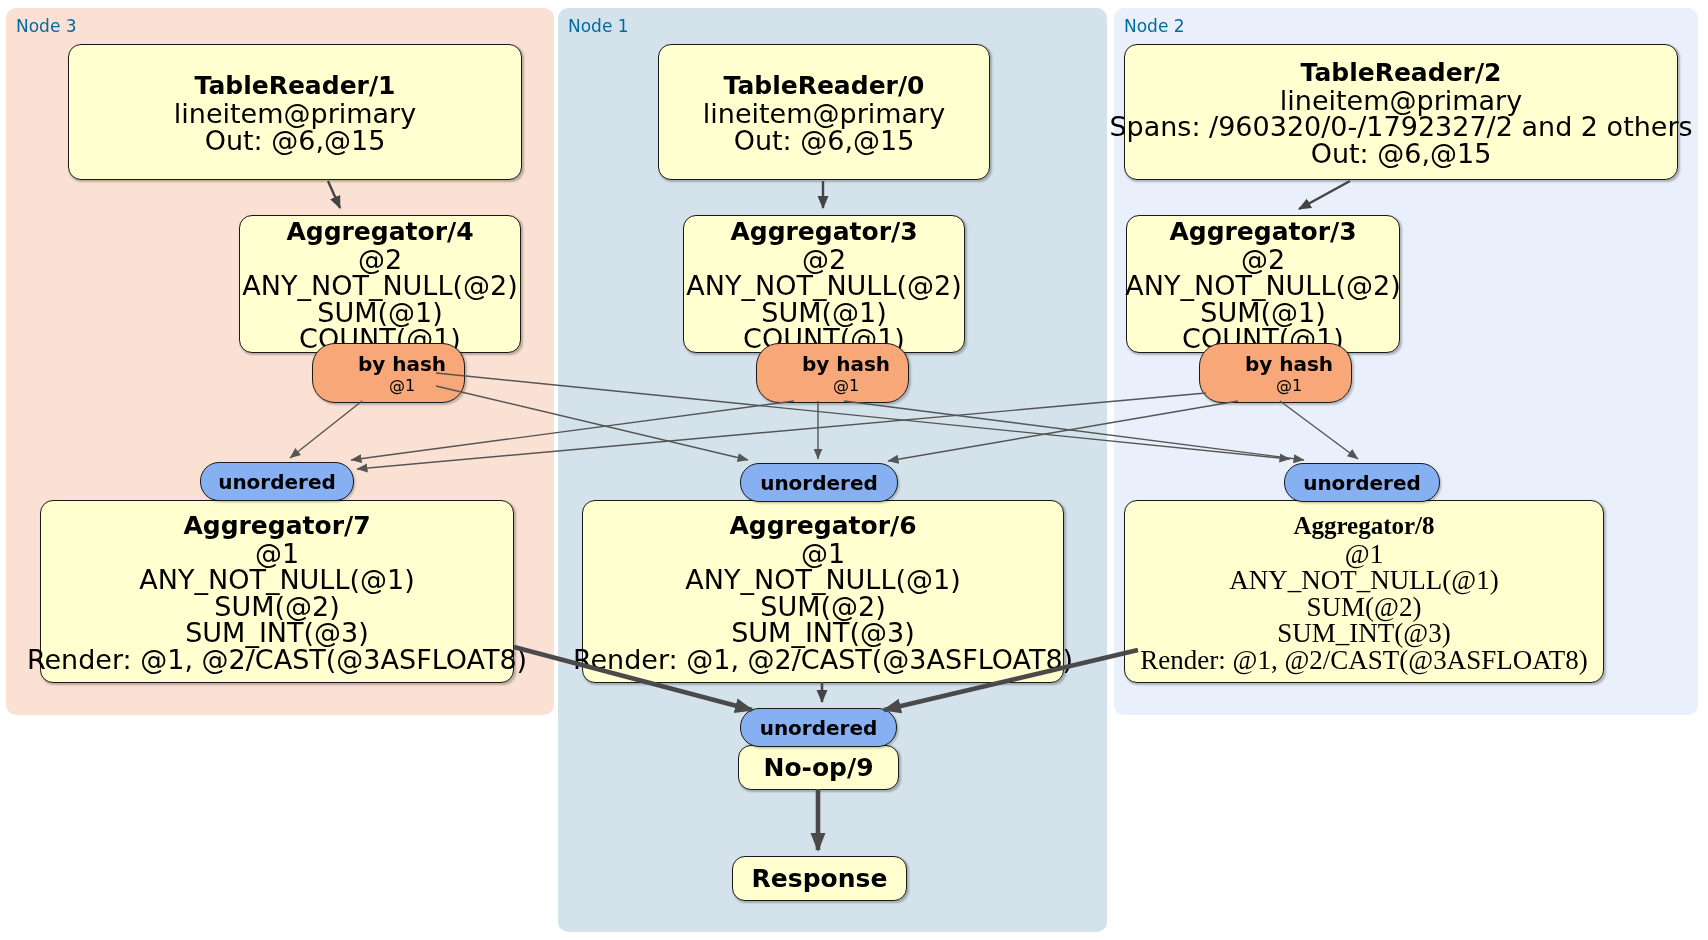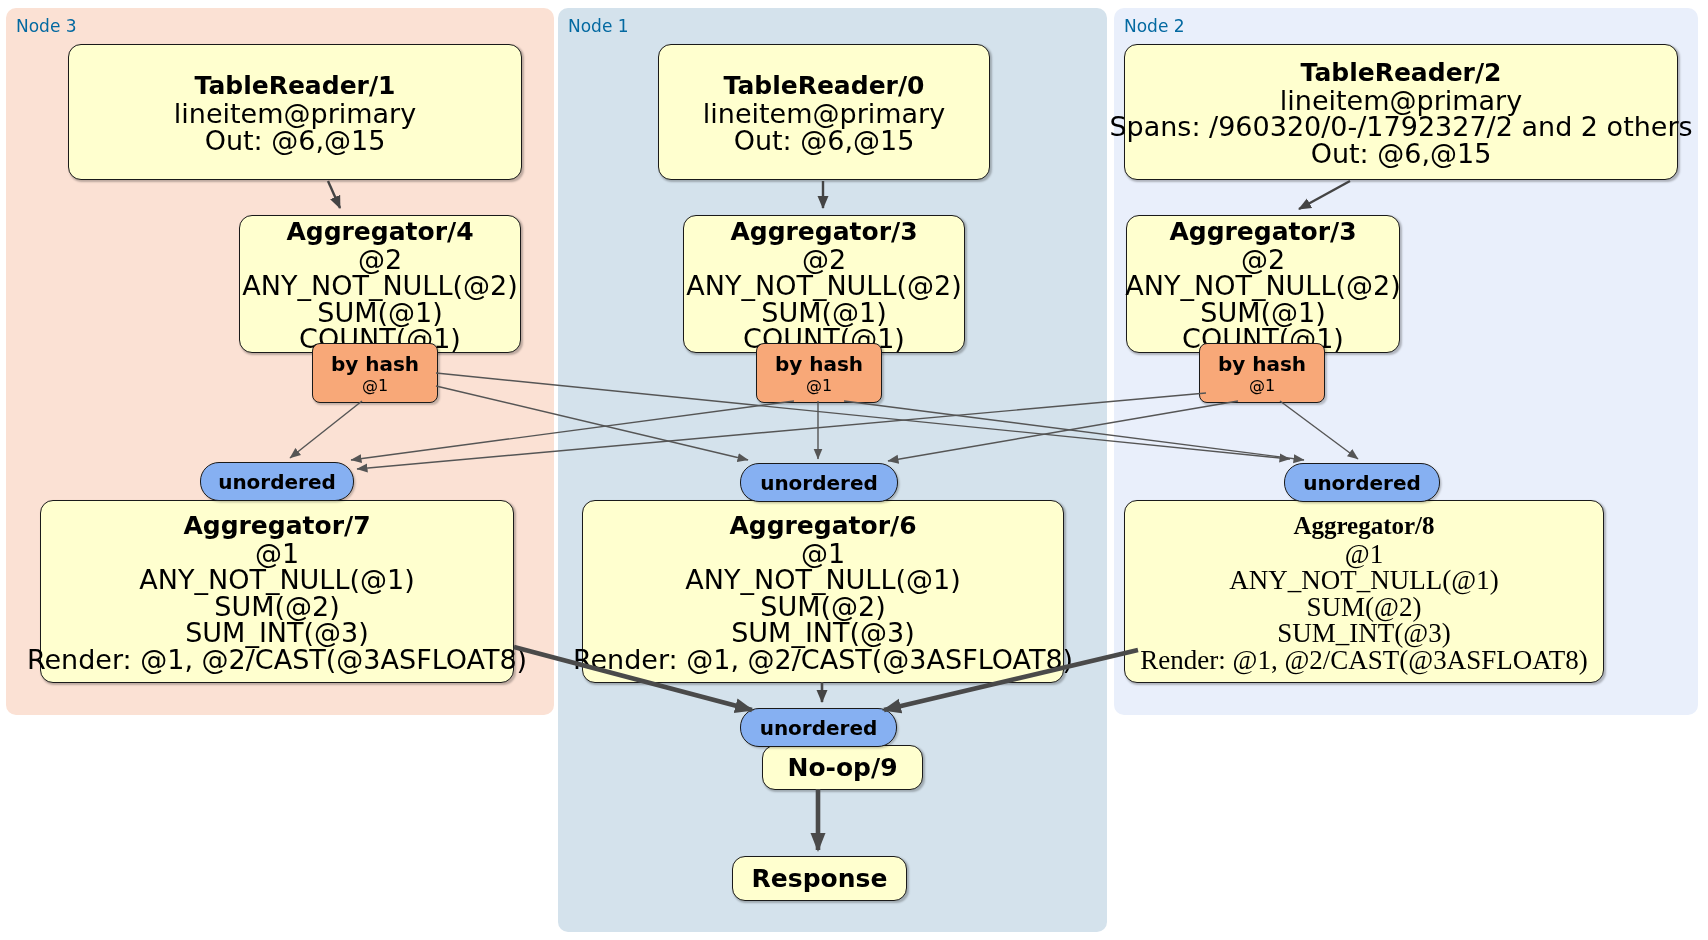--- a/index.html
+++ b/index.html
@@ -33,28 +33,28 @@
 
   #proc-tr1{left:68px;top:44px;width:452px;height:134px;}
   #proc-tr0{left:658px;top:44px;width:330px;height:134px;}
   #proc-tr2{left:1124px;top:44px;width:552px;height:134px;}
   #proc-agg4{left:239px;top:215px;width:280px;height:136px;}
   #proc-agg3{left:683px;top:215px;width:280px;height:136px;}
   #proc-agg5{left:1126px;top:215px;width:272px;height:136px;}
   #proc-agg7{left:40px;top:500px;width:472px;height:181px;}
   #proc-agg6{left:582px;top:500px;width:480px;height:181px;}
   #proc-agg8{left:1124px;top:500px;width:478px;height:181px;font-family:Liberation Serif, serif;}
-  #proc-noop{left:762px;top:745px;width:159px;height:43px;align-items:center;}
+  #proc-noop{left:738px;top:745px;width:159px;height:43px;align-items:center;}
   #proc-response{left:732px;top:856px;width:173px;height:43px;}
 
   .router{
     position:absolute;z-index:3;background:var(--router-fill);
-    border:1.7px solid #1a1a1a;border-radius:8px;
+    border:1.7px solid #1a1a1a;border-radius:23px;
     display:flex;flex-direction:column;align-items:center;justify-content:center;
-    text-align:left;width:124px;height:58px;box-shadow:1.5px 1.5px 2px rgba(0,0,0,0.22);
+    text-align:left;width:124px;height:58px;box-shadow:1.5px 1.5px 2px rgba(0,0,0,0.22);padding-left:27px;
   }
   .router-label{font-size:20px;font-weight:bold;line-height:24px;white-space:nowrap;}
   .router-detail{font-size:16px;line-height:19px;white-space:nowrap;}
   #router-node3{left:312px;top:343px;}
   #router-node1{left:756px;top:343px;}
   #router-node2{left:1199px;top:343px;}
 
   .sync{
     position:absolute;z-index:3;background:var(--sync-fill);
     border:1.7px solid #1a1a1a;border-radius:19px;height:37px;

